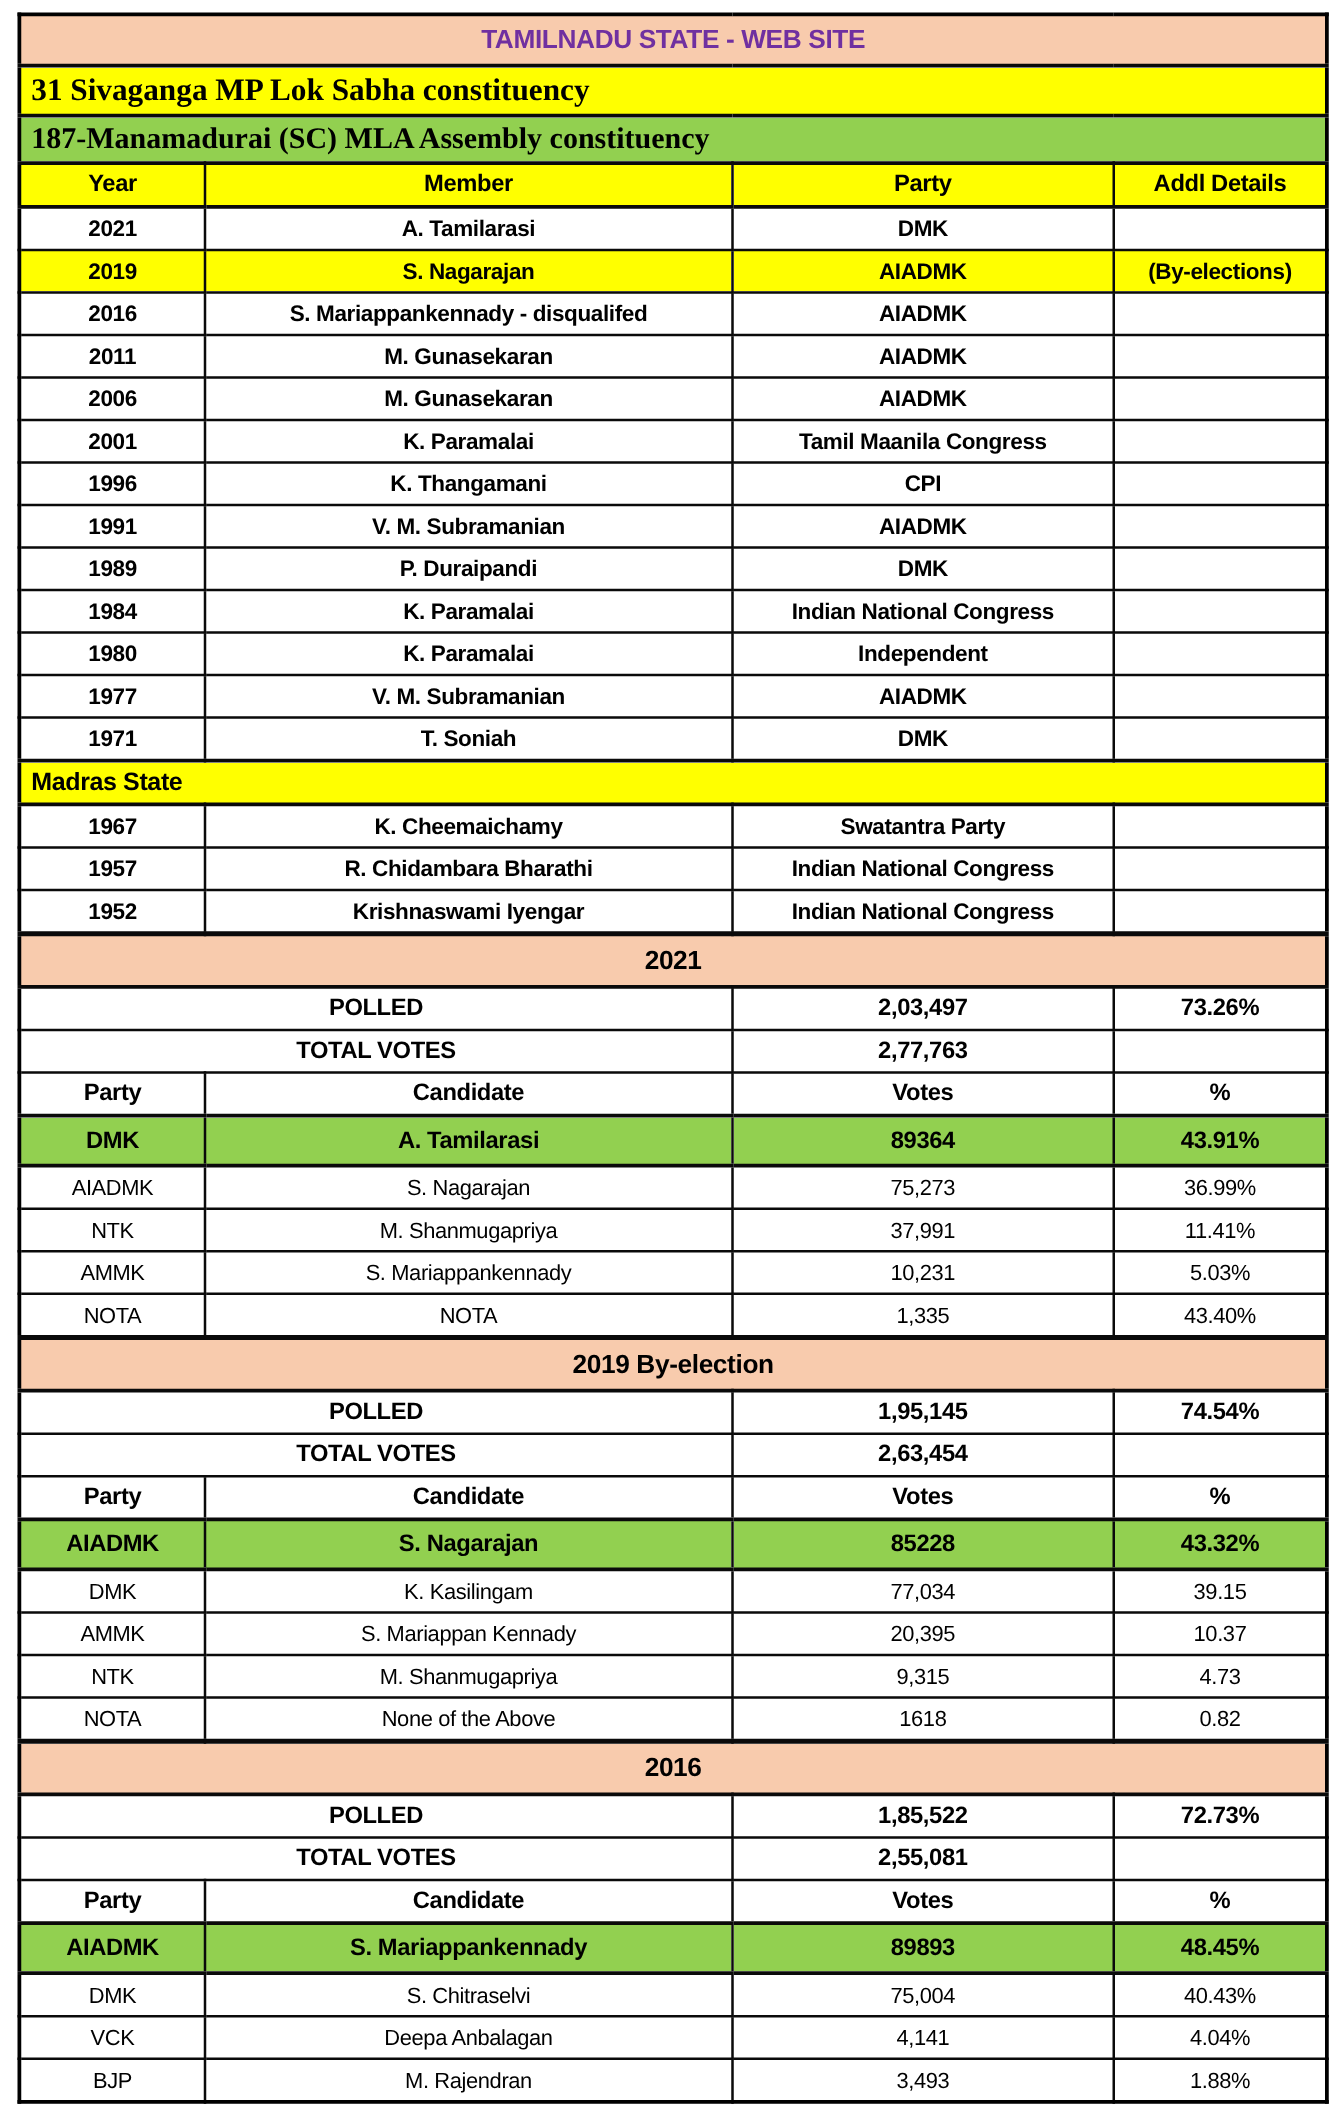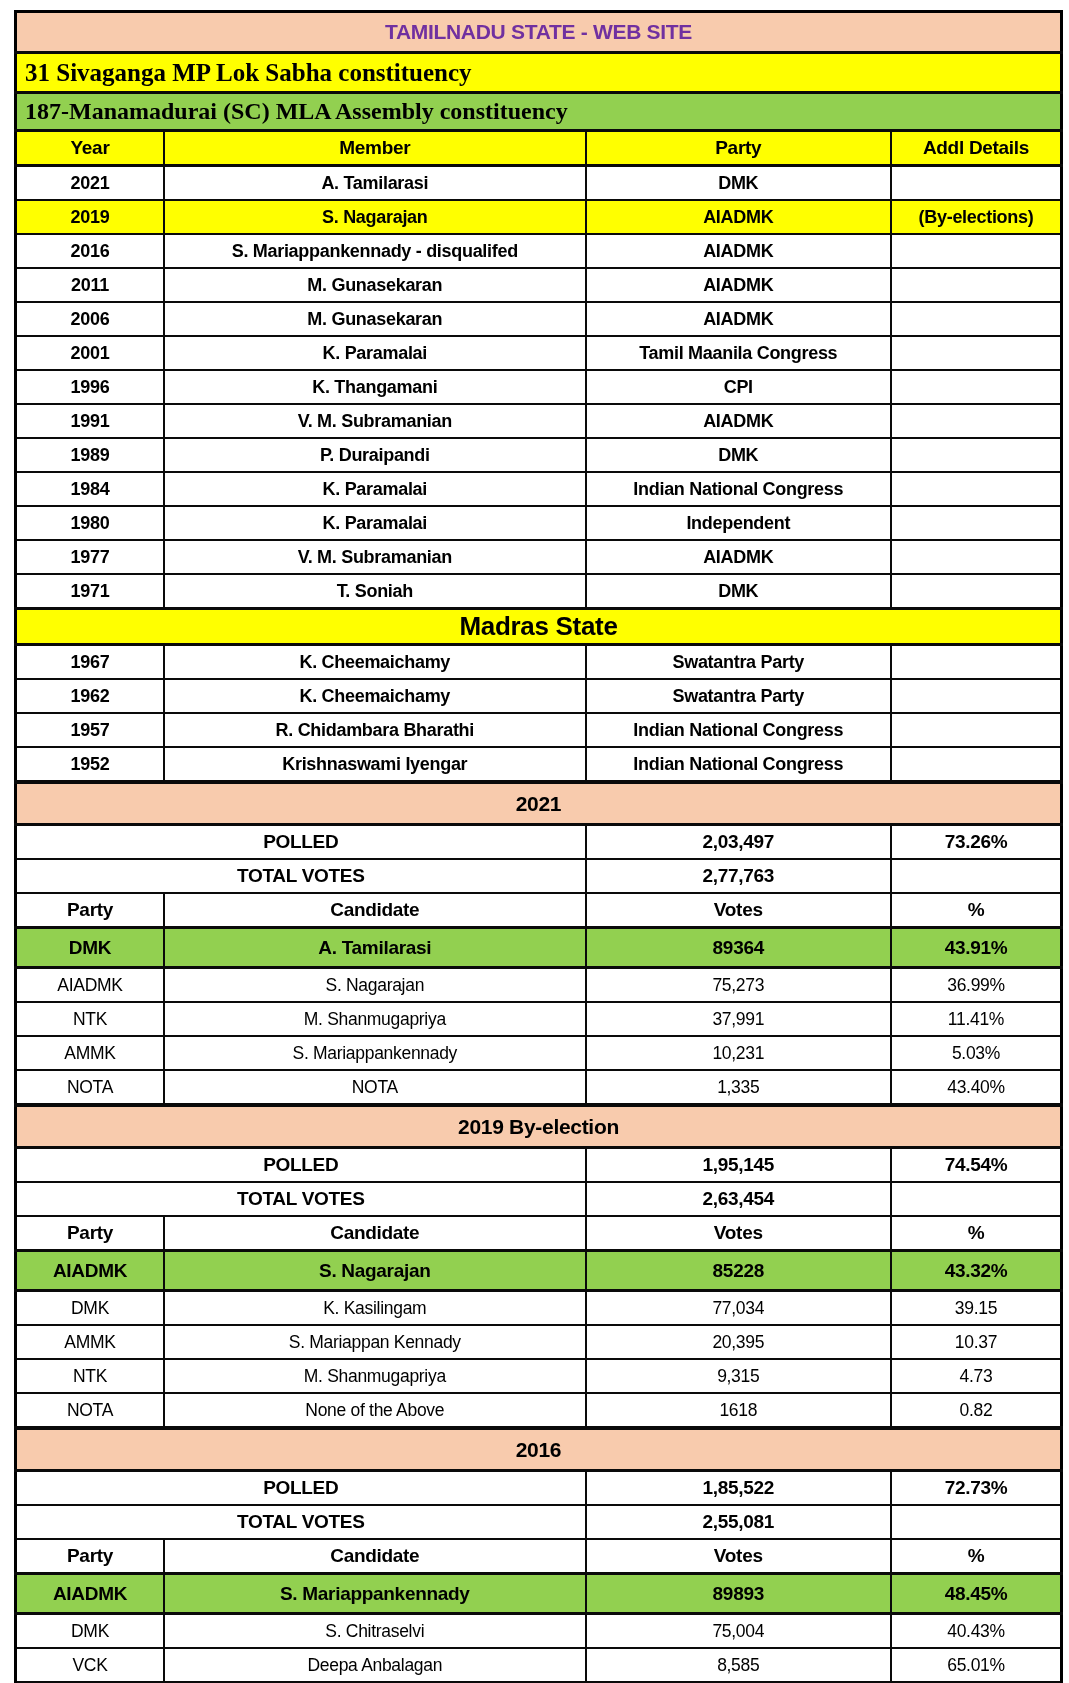--- a/index.html
+++ b/index.html
@@ -12,21 +12,21 @@
   .c{text-align:center}.l{text-align:center}
   tr.site td{background:var(--peach);color:var(--purple);font-size:21px;height:36px;
      text-align:center;border-bottom-width:3px;}
   tr.mp td{background:var(--yellow);font-family:"Liberation Serif",serif;font-size:25px;
      height:35px;border-bottom-width:3px;letter-spacing:0;}
   tr.mla td{background:var(--green);font-family:"Liberation Serif",serif;font-size:24px;
      height:33px;text-align:left;border-bottom-width:3px;letter-spacing:0;}
   tr.hdr td{background:var(--yellow);font-size:19px;border-bottom-width:3px;}
   tr.hist td{font-size:18px;}
   tr.hl td{background:var(--yellow);}
-  tr.madras td{background:var(--yellow);text-align:center;font-size:26px;
+  tr.madras td{background:var(--yellow);font-size:20px;
      border-top-width:3px;border-bottom-width:3px;}
   tr.secband td{background:var(--peach);text-align:center;font-size:21px;height:37px;
      border-top-width:4px;border-bottom-width:3px;}
   tr.polled td{font-size:19px;}
   tr.rhdr td{font-size:19px;border-bottom-width:3px;}
   tr.winner td{background:var(--green);font-size:19px;height:35px;
      border-top-width:3px;border-bottom-width:3px;}
   tr.cand td{font-weight:400;font-size:17.5px;}
 </style>
 </head>
@@ -137,26 +137,20 @@
         <tr class="madras">
           <td colspan="4">Madras State</td>
         </tr>
         <tr class="hist">
           <td class="c">1967</td>
           <td class="l">K. Cheemaichamy</td>
           <td class="l">Swatantra Party</td>
           <td class="c"></td>
         </tr>
         <tr class="hist">
-          <td class="c">1962</td>
-          <td class="l">K. Cheemaichamy</td>
-          <td class="l">Swatantra Party</td>
-          <td class="c"></td>
-        </tr>
-        <tr class="hist">
           <td class="c">1957</td>
           <td class="l">R. Chidambara Bharathi</td>
           <td class="l">Indian National Congress</td>
           <td class="c"></td>
         </tr>
         <tr class="hist">
           <td class="c">1952</td>
           <td class="l">Krishnaswami Iyengar</td>
           <td class="l">Indian National Congress</td>
           <td class="c"></td>
@@ -286,22 +280,22 @@
         </tr>
         <tr class="cand">
           <td class="l">DMK</td>
           <td class="l">S. Chitraselvi</td>
           <td class="c">75,004</td>
           <td class="c">40.43%</td>
         </tr>
         <tr class="cand">
           <td class="l">VCK</td>
           <td class="l">Deepa Anbalagan</td>
-          <td class="c">8,585</td>
-          <td class="c">65.01%</td>
+          <td class="c">4,141</td>
+          <td class="c">4.04%</td>
         </tr>
         <tr class="cand">
           <td class="l">BJP</td>
           <td class="l">M. Rajendran</td>
           <td class="c">3,493</td>
           <td class="c">1.88%</td>
         </tr>
       </tbody>
   </table>
 </div>

